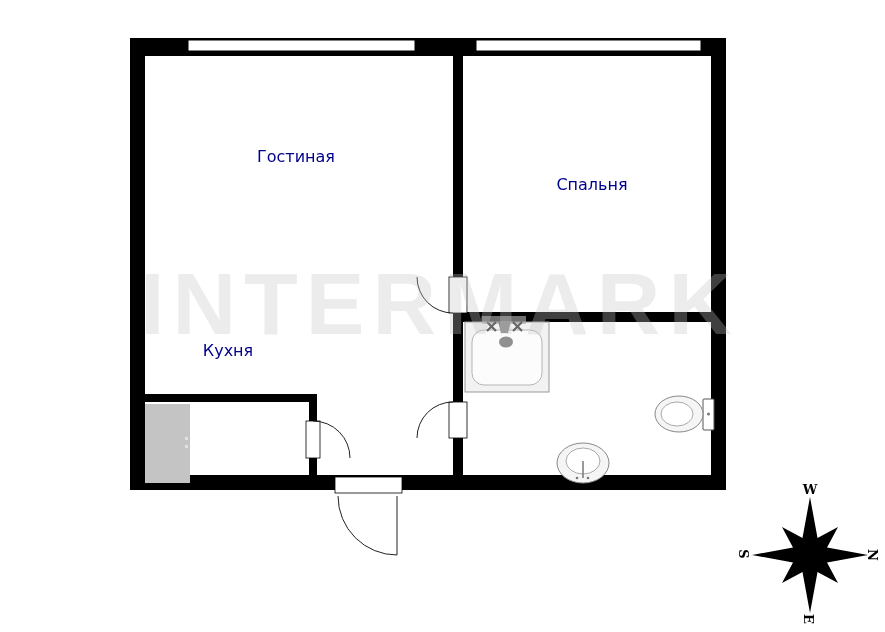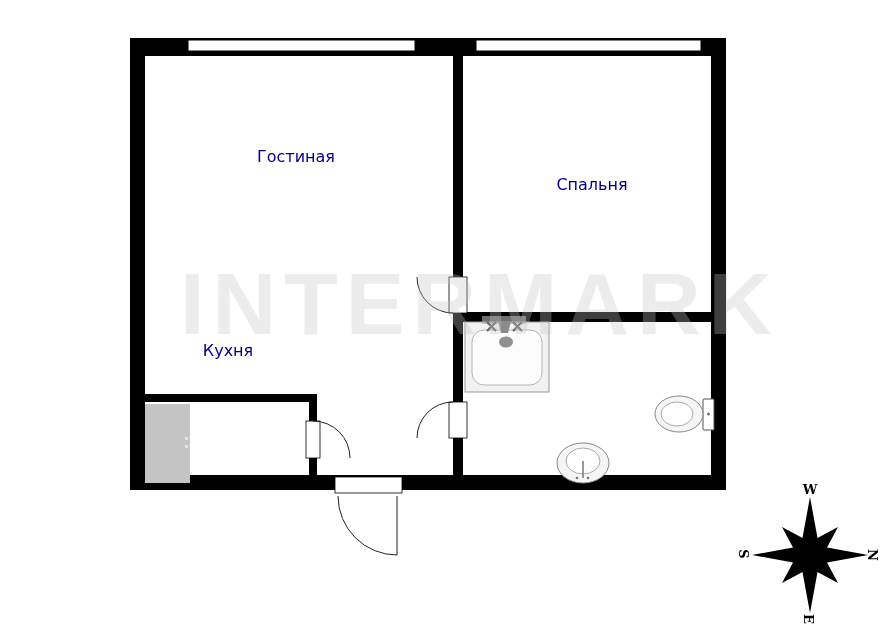--- a/index.html
+++ b/index.html
@@ -2,21 +2,20 @@
 <html><head>
 <meta charset="utf-8">
 <style>
   html,body{margin:0;padding:0;background:#ffffff;}
   #stage{
     position:relative;
     width:885px;height:632px;
     background:#ffffff;
     overflow:hidden;
     font-family:"DejaVu Sans", sans-serif;
-    text-align:right;
   }
   #plan-svg{position:absolute;left:0;top:0;z-index:1;}
   .room-label{
     font-family:"DejaVu Sans", sans-serif;
     font-size:16px;
     fill:#00008B;
   }
   .compass-letter{
     font-family:"DejaVu Serif", serif;
     font-weight:bold;

